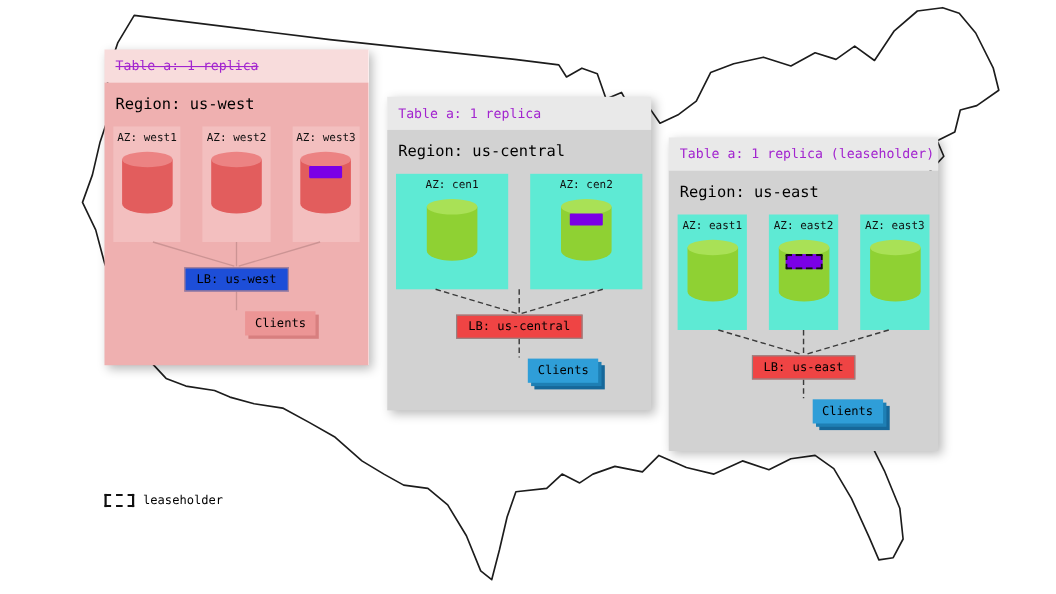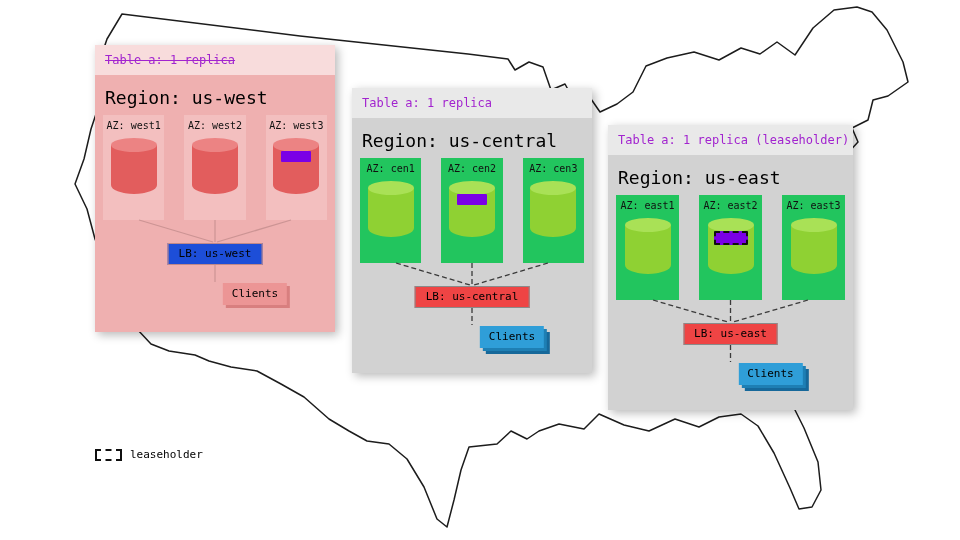--- a/index.html
+++ b/index.html
@@ -18,26 +18,26 @@
   .region-header { height:30px; display:flex; align-items:center; padding:0 10px; font-size:12px; }
   .region--west .region-header { background:#f8dcdc; }
   .region--central .region-header, .region--east .region-header { background:#e9e9e9; }
   .table-label { color:var(--accent-purple,#a224cf); white-space:nowrap; }
   .region--west .table-label { text-decoration:line-through; }
 
   .region-body { position:relative; height:calc(100% - 30px); }
   .region--west .region-body { background:#efb0b0; }
   .region--central .region-body, .region--east .region-body { background:#d2d2d2; }
 
-  .region-title { position:absolute; top:12px; left:10px; font-size:18px; color:#000; white-space:nowrap; }
+  .region-title { position:absolute; top:12px; left:10px; font-size:14px; color:#000; white-space:nowrap; }
 
   .az-row { position:absolute; top:40px; left:8px; right:8px; height:105px; display:flex; gap:20px; }
   .az { flex:1; padding-top:5px; text-align:center; }
   .region--west .az { background:#f3bfbf; }
-  .region--central .az, .region--east .az { background:#22c55e; }
+  .region--central .az, .region--east .az { background:#5eead4; }
   .az-label { font-size:10px; color:#111; white-space:nowrap; }
 
   
   .cyl { position:relative; width:46px; height:56px; margin:7px auto 0; }
   .cyl-body { position:absolute; top:7px; left:0; width:100%; height:49px;
               border-radius:0 0 50% 50% / 0 0 9px 9px; }
   .cyl-top  { position:absolute; top:0; left:0; width:100%; height:14px; border-radius:50%; z-index:2; }
   .cyl--red .cyl-body   { background:var(--west-red,#e25d5d); }
   .cyl--red .cyl-top    { background:#ec8383; }
   .cyl--green .cyl-body { background:var(--replica-green,#8fd133); }
@@ -150,27 +150,20 @@
           </div>
         </div>
         <div class="az">
           <div class="az-label">AZ: cen2</div>
           <div class="cyl cyl--green">
             <div class="cyl-top"></div>
             <div class="cyl-body"></div>
             <div class="chip"></div>
           </div>
         </div>
-        <div class="az">
-          <div class="az-label">AZ: cen3</div>
-          <div class="cyl cyl--green">
-            <div class="cyl-top"></div>
-            <div class="cyl-body"></div>
-          </div>
-        </div>
       </div>
       <svg class="connectors">
         <g stroke="#3a3a3a" stroke-width="1.3" stroke-dasharray="5 3" fill="none">
           <line x1="44" y1="145" x2="118" y2="167"></line>
           <line x1="120" y1="145" x2="120" y2="167"></line>
           <line x1="196" y1="145" x2="122" y2="167"></line>
           <line x1="120" y1="190" x2="120" y2="207"></line>
         </g>
       </svg>
       <div class="lb">LB: us-central</div>

